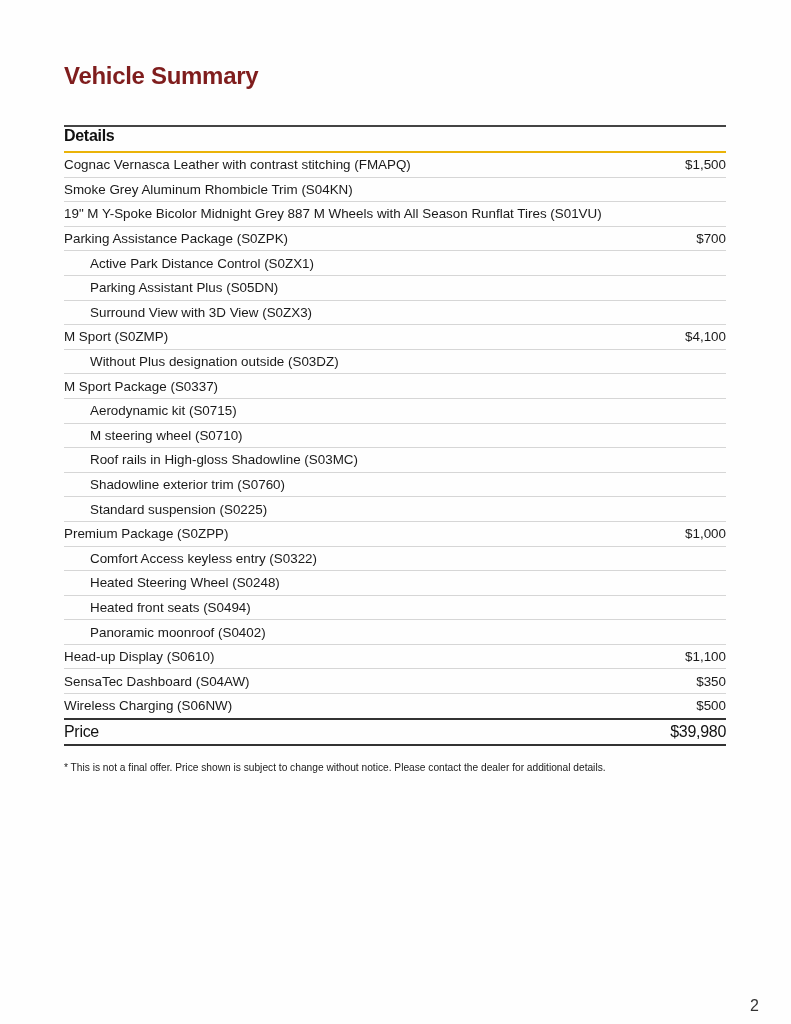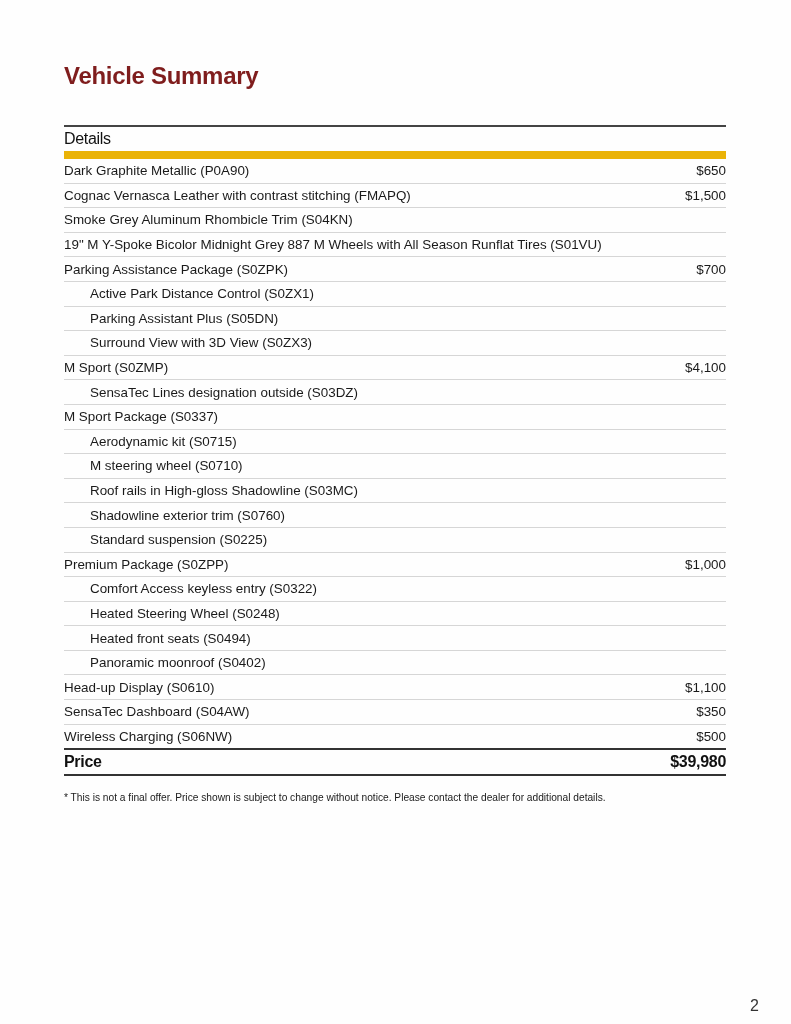--- a/index.html
+++ b/index.html
@@ -14,65 +14,61 @@
   .title {
     position: absolute; left: 64px; top: 62px;
     font-size: 24px; font-weight: bold; letter-spacing: -0.3px;
     margin: 0; color: #7f1d1d;
   }
   .table {
     position: absolute; left: 64px; top: 125px; width: 662px;
   }
   .head {
     border-top: 2px solid #444;
-    border-bottom: 8px solid #eab308;
+    border-bottom: 2px solid #eab308;
     height: 24px;
-    display: flex; align-items: center;
-    font-size: 16px; font-weight: normal; letter-spacing: -0.3px;
+    display: flex; align-items: flex-start;
+    font-size: 16px; font-weight: bold; letter-spacing: -0.3px;
   }
   .row {
     height: 23.6px;
     border-bottom: 1px solid #d6d6d6;
     display: flex; align-items: center; justify-content: space-between;
     font-size: 13.4px; color: #1a1a1a;
   }
   .row.last { border-bottom: none; align-items: center; }
   .row .label { white-space: nowrap; }
   .row.sub .label { padding-left: 26px; }
   .row .price { text-align: right; white-space: nowrap; }
   .total {
     border-top: 2px solid #333;
     border-bottom: 2px solid #333;
     height: 24px;
     display: flex; align-items: center; justify-content: space-between;
-    font-size: 16px; font-weight: bold; letter-spacing: -0.3px;
+    font-size: 16px; font-weight: normal; letter-spacing: -0.3px;
   }
   .note {
     margin-top: 16px;
     font-size: 10.2px; color: #1a1a1a;
   }
   .page-num {
     position: absolute; right: 32px; top: 997px;
     font-size: 16px; color: #333;
   }
 </style>
 </head>
 <body>
 
 <h1 class="title">Vehicle Summary</h1>
 
 <div class="table">
   <div class="head">
     <span>Details</span>
   </div>
   <div id="rows">
-      <div class="row">
-        <span class="label">Dark Graphite Metallic (P0A90)</span>
-        <span class="price">$650</span>
-      </div>
       <div class="row">
         <span class="label">Cognac Vernasca Leather with contrast stitching (FMAPQ)</span>
         <span class="price">$1,500</span>
       </div>
       <div class="row">
         <span class="label">Smoke Grey Aluminum Rhombicle Trim (S04KN)</span>
         <span class="price"></span>
       </div>
       <div class="row">
         <span class="label">19" M Y-Spoke Bicolor Midnight Grey 887 M Wheels with All Season Runflat Tires (S01VU)</span>
@@ -92,21 +88,21 @@
       </div>
       <div class="row sub">
         <span class="label">Surround View with 3D View (S0ZX3)</span>
         <span class="price"></span>
       </div>
       <div class="row">
         <span class="label">M Sport (S0ZMP)</span>
         <span class="price">$4,100</span>
       </div>
       <div class="row sub">
-        <span class="label">SensaTec Lines designation outside (S03DZ)</span>
+        <span class="label">Without Plus designation outside (S03DZ)</span>
         <span class="price"></span>
       </div>
       <div class="row">
         <span class="label">M Sport Package (S0337)</span>
         <span class="price"></span>
       </div>
       <div class="row sub">
         <span class="label">Aerodynamic kit (S0715)</span>
         <span class="price"></span>
       </div>

